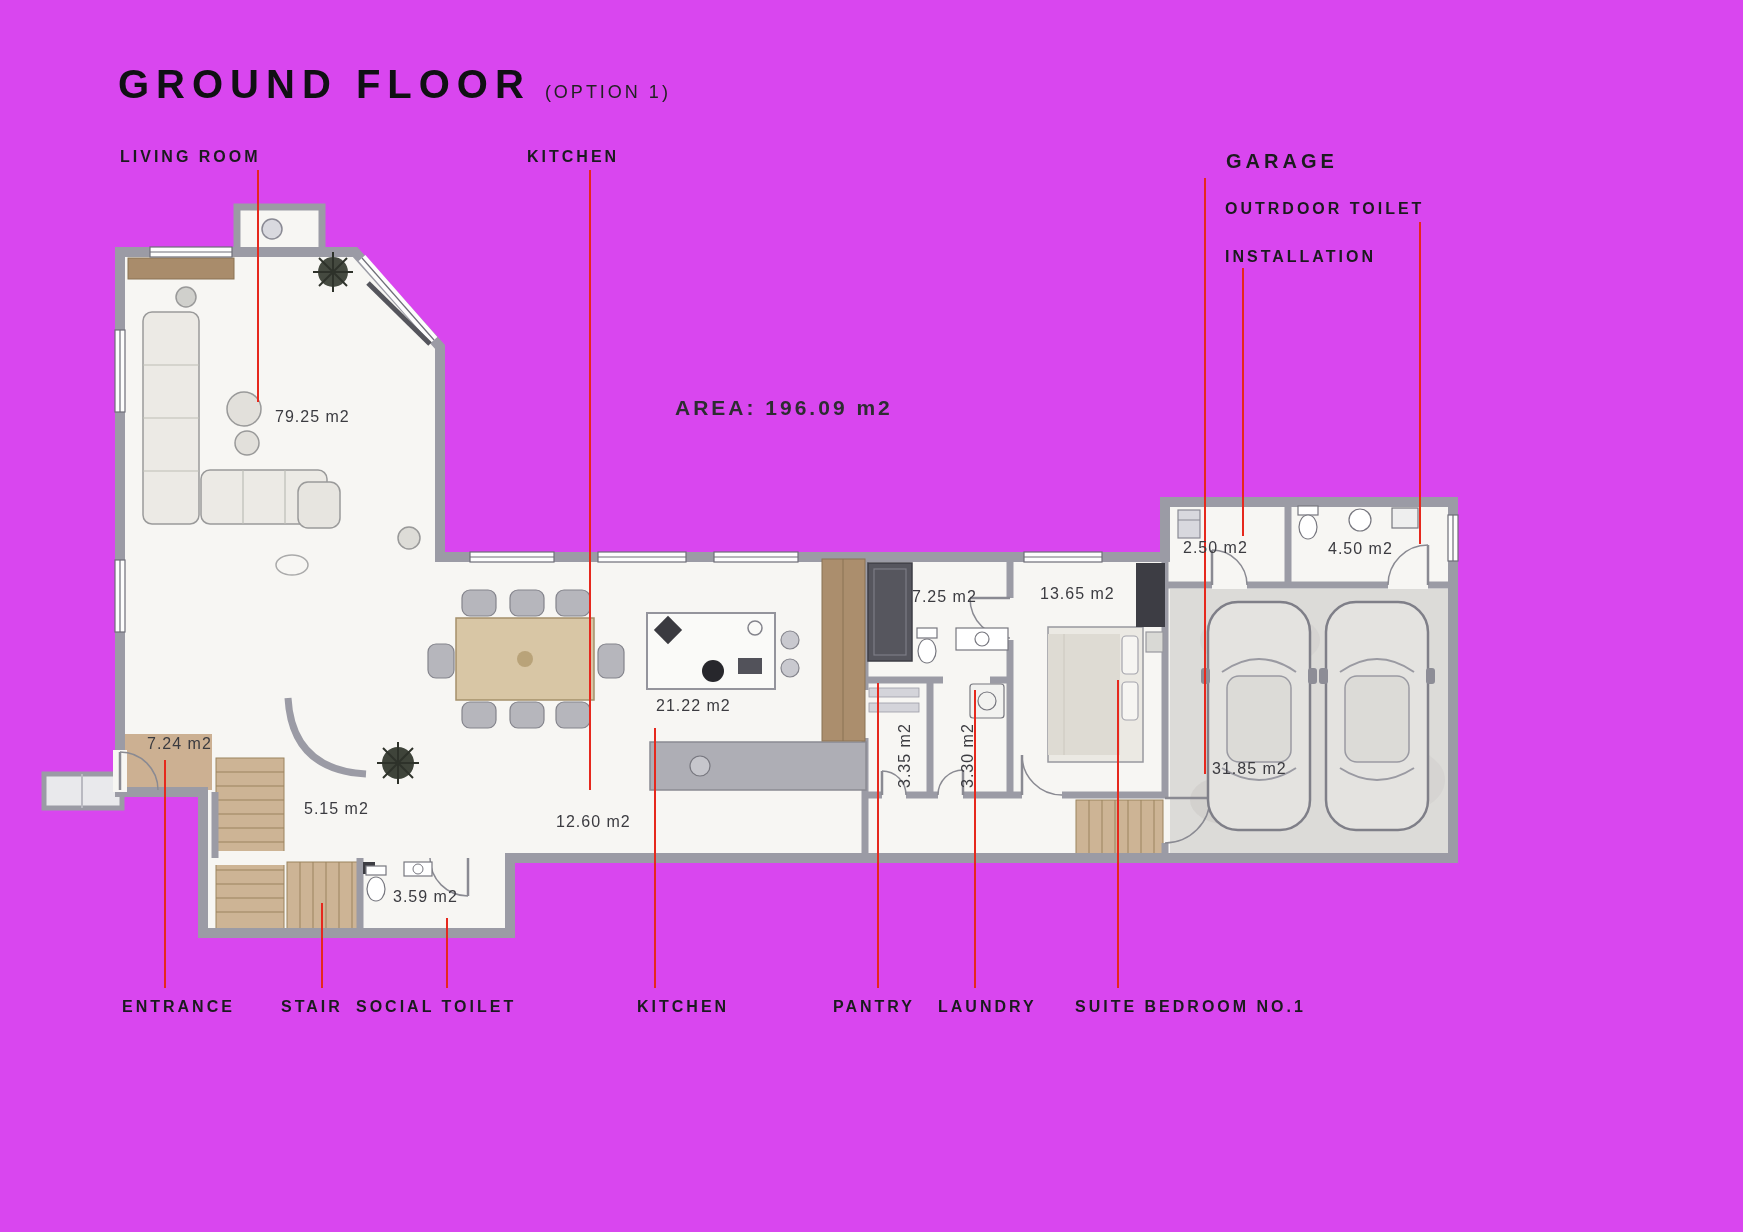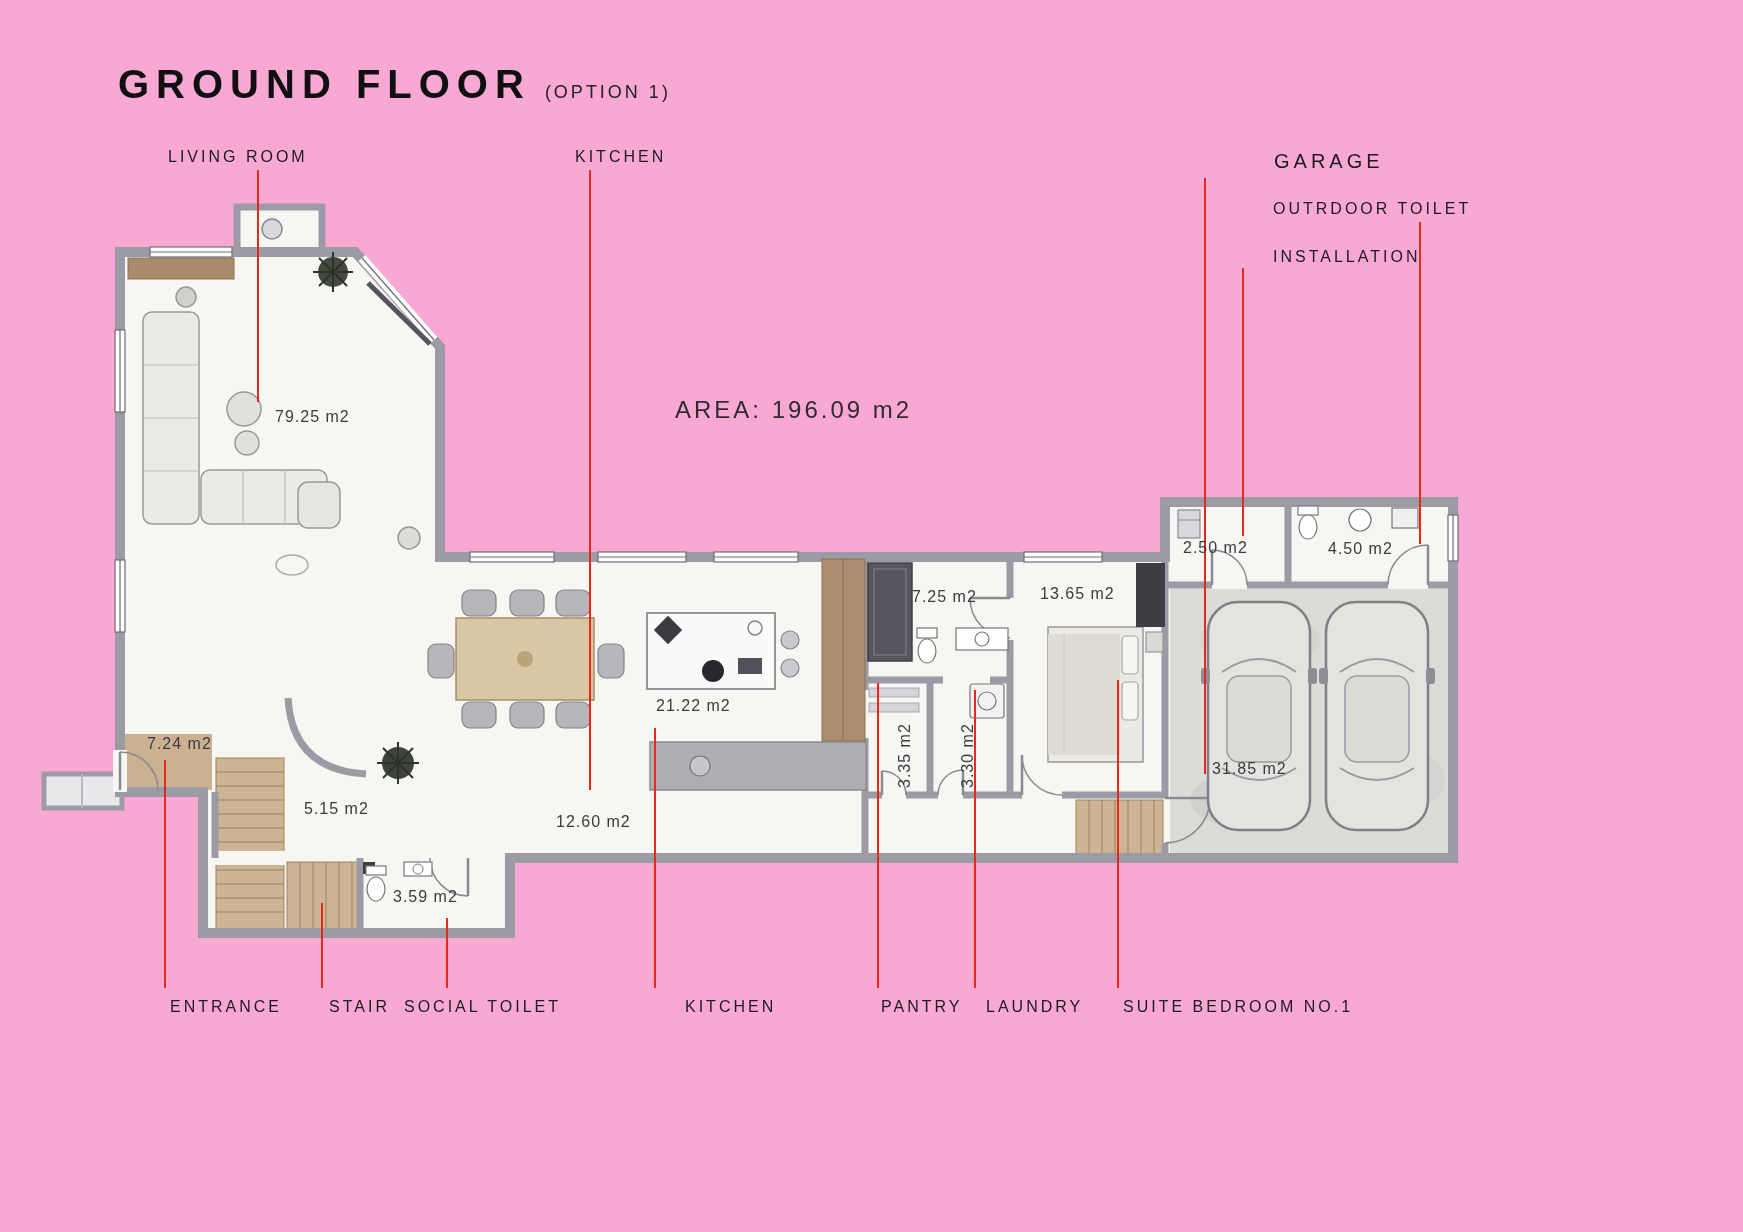--- a/index.html
+++ b/index.html
@@ -1,30 +1,30 @@
 <!DOCTYPE html>
 <html><head>
 <meta charset="utf-8">
 <style>
   html,body{margin:0;padding:0;background:#fff;}
-  .canvas{position:relative;width:1743px;height:1232px;background:#f9a8d4;
+  .canvas{position:relative;width:1743px;height:1232px;background:#d946ef;
           font-family:"Liberation Sans",sans-serif;overflow:hidden;}
   svg.plan{position:absolute;left:0;top:0;width:1743px;height:1232px;z-index:1;}
   .leader{position:absolute;width:2px;background:#e6281d;z-index:2;}
-  .callout{position:absolute;font-size:16px;font-weight:400;letter-spacing:3px;
-           color:#1b1b1e;white-space:nowrap;z-index:3;margin-left:48px;}
+  .callout{position:absolute;font-size:16px;font-weight:700;letter-spacing:3px;
+           color:#1b1b1e;white-space:nowrap;z-index:3;}
   .callout.lg{font-size:20px;letter-spacing:4px;}
   .area-label{position:absolute;font-size:16px;font-weight:500;letter-spacing:1px;
               color:#3b3b40;white-space:nowrap;z-index:3;}
   .area-label.rot{transform:rotate(-90deg);transform-origin:0 0;}
   .title{position:absolute;left:118px;top:62px;display:flex;align-items:baseline;
          gap:14px;z-index:3;color:#101013;}
   .title-main{font-size:40px;font-weight:800;letter-spacing:7px;}
   .title-option{font-size:18px;font-weight:400;letter-spacing:3px;color:#222;}
-  .total-area{position:absolute;left:675px;top:396px;font-size:24px;font-weight:400;
+  .total-area{position:absolute;left:675px;top:396px;font-size:21px;font-weight:700;
               letter-spacing:3px;color:#2d2d31;z-index:3;}
 </style>
 </head>
 <body>
 
 <div class="canvas">
 
   <svg class="plan" viewBox="0 0 1743 1232">
     <defs>
       <g id="car">

